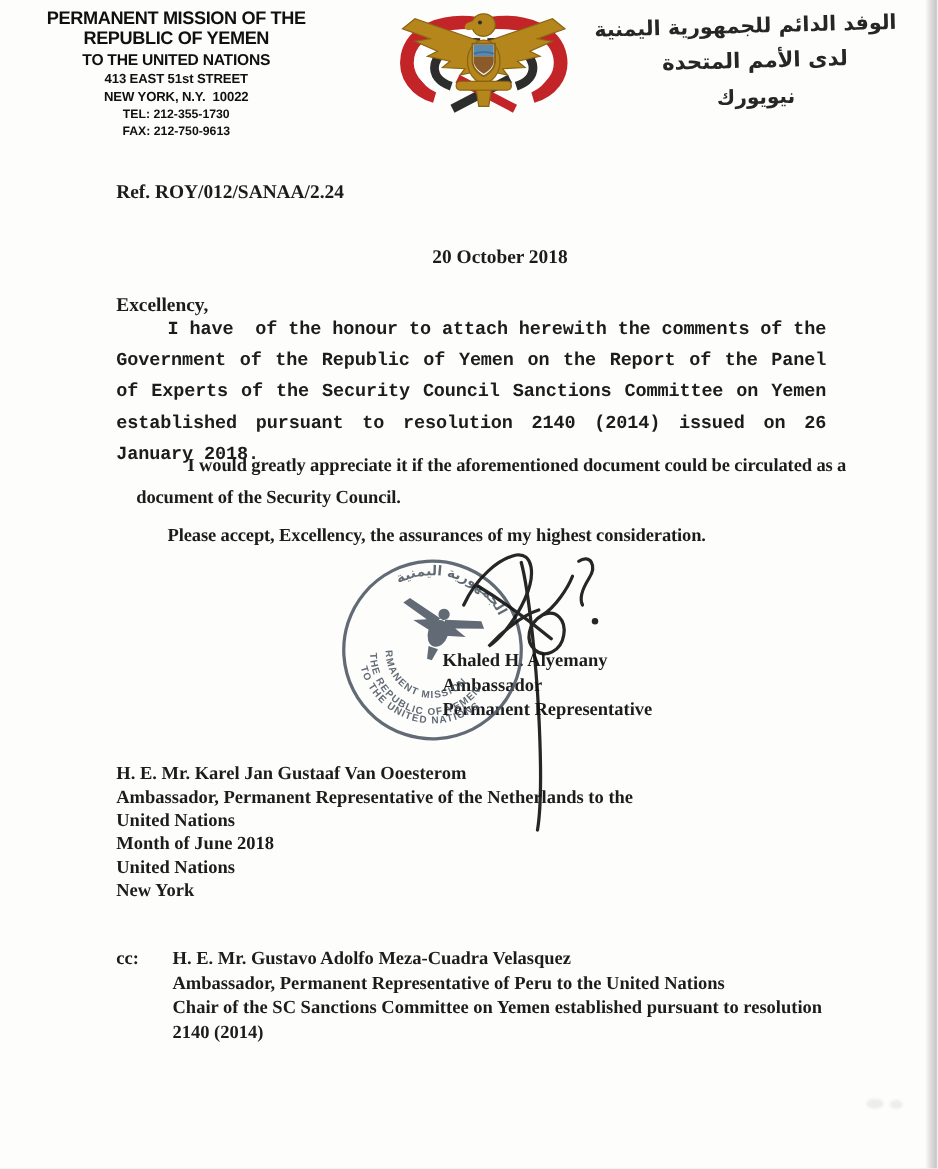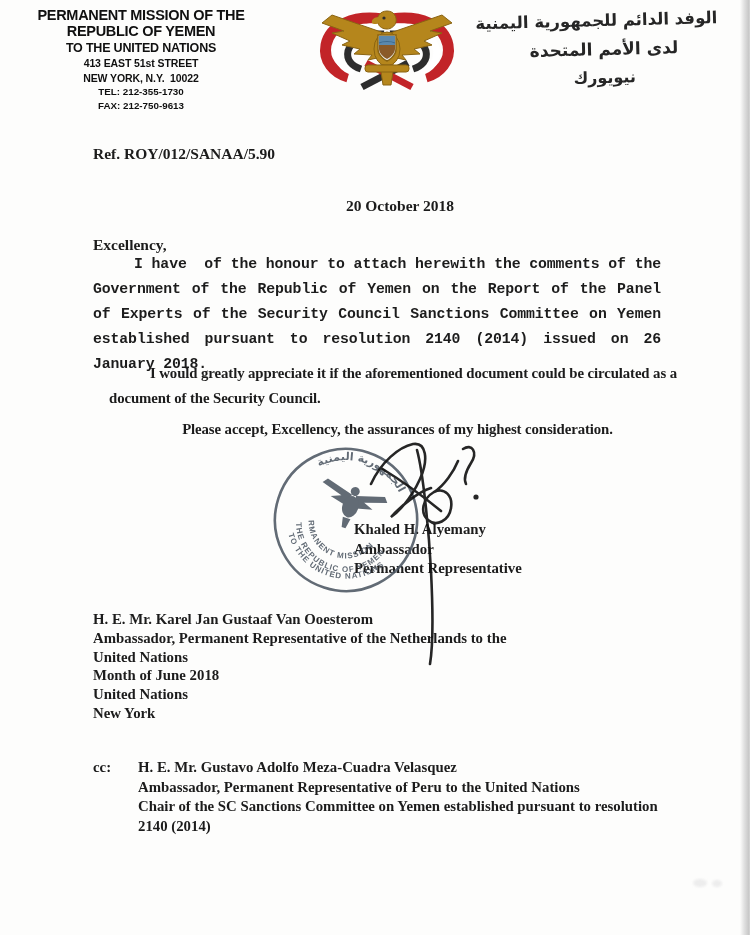--- a/index.html
+++ b/index.html
@@ -30,21 +30,21 @@
   
   .ref{position:absolute;left:93px;top:145px;font-size:15.5px;font-weight:bold;}
   .date{position:absolute;left:280px;top:197px;width:240px;text-align:center;font-size:15.5px;font-weight:bold;}
   .salutation{position:absolute;left:93px;top:236px;font-size:15.5px;font-weight:bold;}
   .para{
     position:absolute;left:93px;width:568px;font-size:14.8px;font-weight:bold;
     line-height:25px;text-align:justify;text-indent:41px;letter-spacing:-.1px;
   }
   #para1{top:252px;font-family:Liberation Mono, monospace;}
   #para2{top:361px;margin-left:16px;}
-  #para3{top:417px;text-align:center;}
+  #para3{top:417px;text-align:left;}
   .sig-block{position:absolute;left:354px;top:520px;font-size:14.8px;font-weight:bold;line-height:19.5px;}
   .addressee{position:absolute;left:93px;top:610px;font-size:14.8px;font-weight:bold;line-height:18.8px;}
   .cc{position:absolute;left:93px;top:758px;display:flex;font-size:14.8px;font-weight:bold;line-height:19.5px;}
   .cc-label{width:45px;}
   
   .overlay{position:absolute;left:0;top:0;pointer-events:none;}
   .edge-right{
     position:absolute;right:0;top:0;width:10px;height:100%;
     background:linear-gradient(to right,rgba(230,230,230,0),#e2e2e2 40%,#c9c9c9 85%,#d6d6d6);
   }
@@ -105,21 +105,21 @@
       </g>
     </svg>
   </div>
 
   <div class="lh-ar">
     <div class="ar1">الوفد الدائم للجمهورية اليمنية</div>
     <div class="ar2">لدى الأمم المتحدة</div>
     <div class="ar3">نيويورك</div>
   </div>
 
-  <div class="ref">Ref. ROY/012/SANAA/5.90</div>
+  <div class="ref">Ref. ROY/012/SANAA/2.24</div>
   <div class="date">20 October 2018</div>
 
   <div class="salutation">Excellency,</div>
   <div id="para1" class="para pre">I have  of the honour to attach herewith the comments of the Government of the Republic of Yemen on the Report of the Panel of Experts of the Security Council Sanctions Committee on Yemen established pursuant to resolution 2140 (2014) issued on 26 January 2018.</div>
   <div id="para2" class="para pre">I would greatly appreciate it if the aforementioned document could be circulated as a document of the Security Council.</div>
   <div id="para3" class="para pre">Please accept, Excellency, the assurances of my highest consideration.</div>
 
   <div class="sig-block">
     <div>Khaled H. Alyemany</div>
     <div>Ambassador</div>

